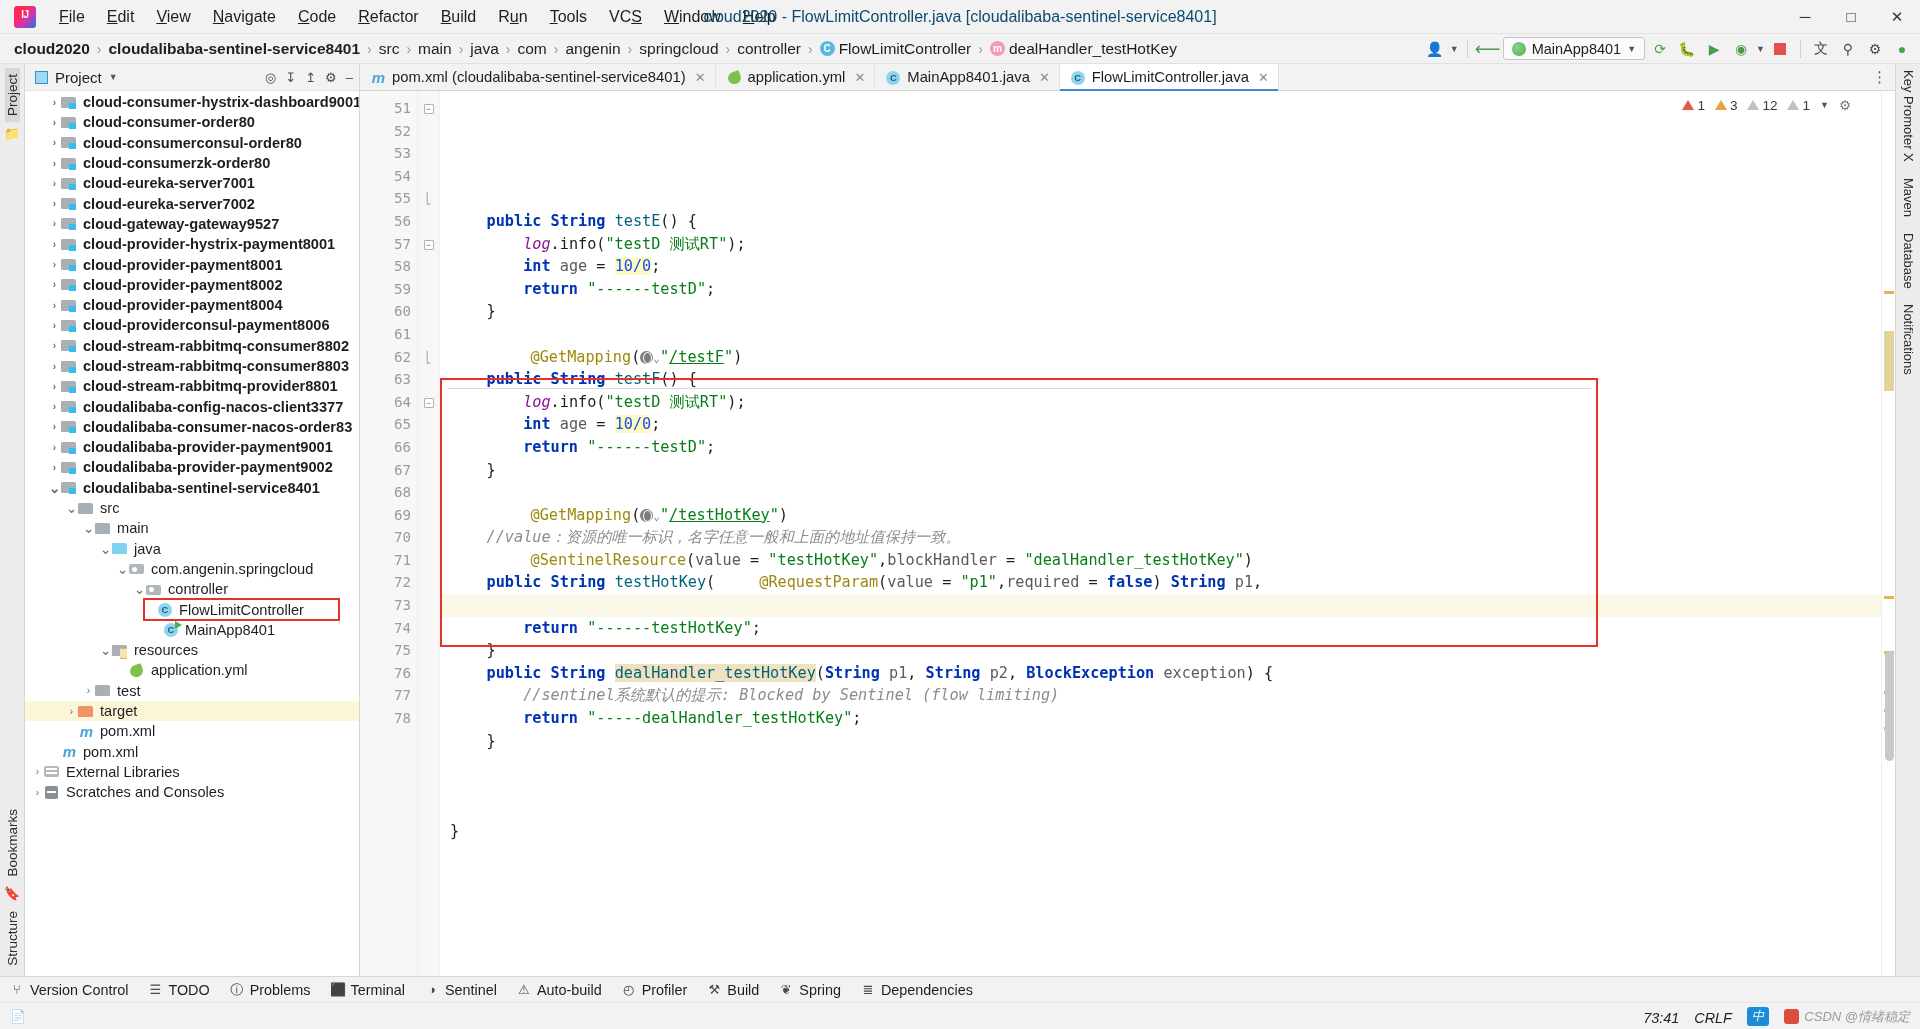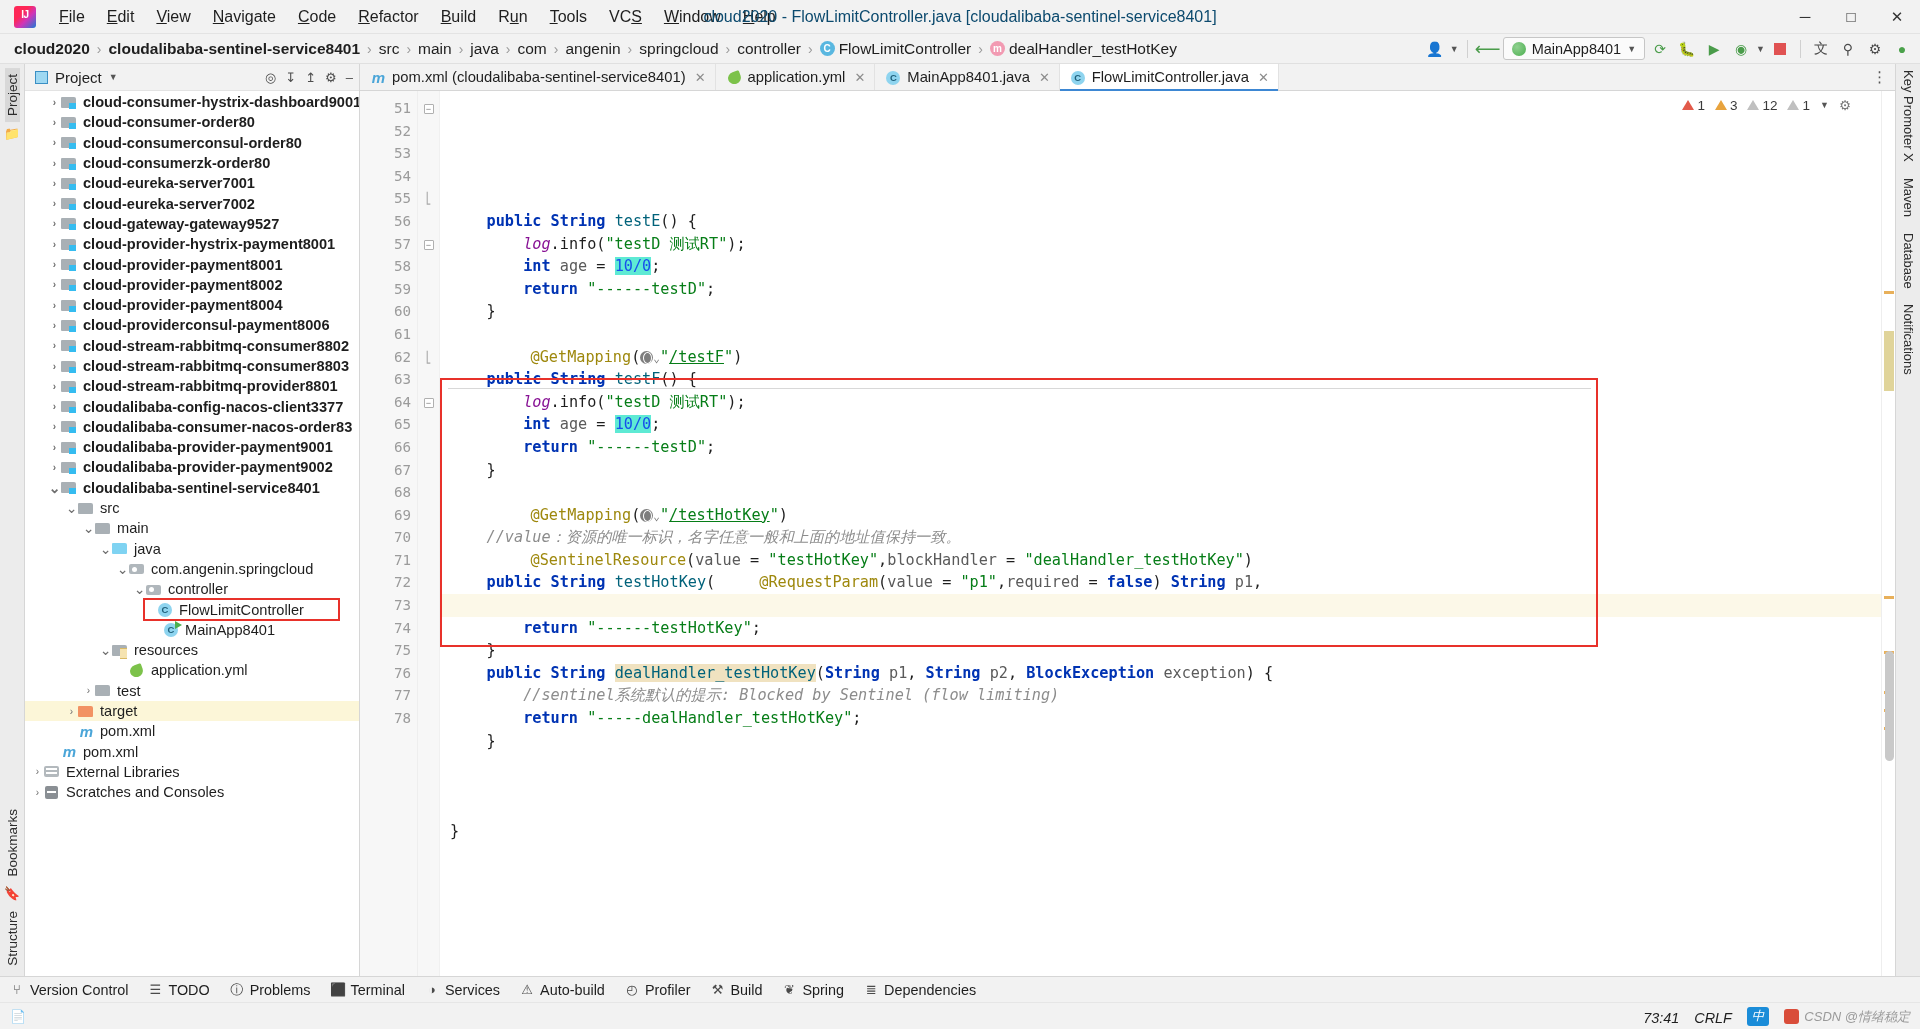--- a/index.html
+++ b/index.html
@@ -260,21 +260,21 @@
   }
   .cline { height:22.6px; padding-left:10px; }
   .kw { color:#0033b3; font-weight:bold; }
   .ann { color:#9e880d;margin-left:44px; }
   .str { color:#067d17; }
   .cmt { color:#8c8c8c; font-style:italic; }
   .num { color:#1750eb; }
   .fld { color:#871094; font-style:italic; }
   .mth { color:#00627a; }
   .prm { color:#5a5a5a; }
-  .hlbg { background:#5eead4; }
+  .hlbg { background:#fef9c3; }
   .hlmeth { background:#f0e2c0; }
   .ulink { color:#067d17; text-decoration:underline; }
   .globe {
     display:inline-block; width:13px; height:13px; border-radius:50%;
     background:#7d7d7d; position:relative; vertical-align:-2px;
   }
   .globe::after {
     content:""; position:absolute; left:3px; top:1.5px; width:7px; height:10px;
     border:1px solid #fff; border-radius:50%;
   }
@@ -791,21 +791,21 @@
       <div class="bb-item">
         <span class="bb-ic">ⓘ</span>
         <span>Problems</span>
       </div>
       <div class="bb-item">
         <span class="bb-ic">⬛</span>
         <span>Terminal</span>
       </div>
       <div class="bb-item">
         <span class="bb-ic">◑</span>
-        <span>Services</span>
+        <span>Sentinel</span>
       </div>
       <div class="bb-item">
         <span class="bb-ic">⚠</span>
         <span>Auto-build</span>
       </div>
       <div class="bb-item">
         <span class="bb-ic">◴</span>
         <span>Profiler</span>
       </div>
       <div class="bb-item">

